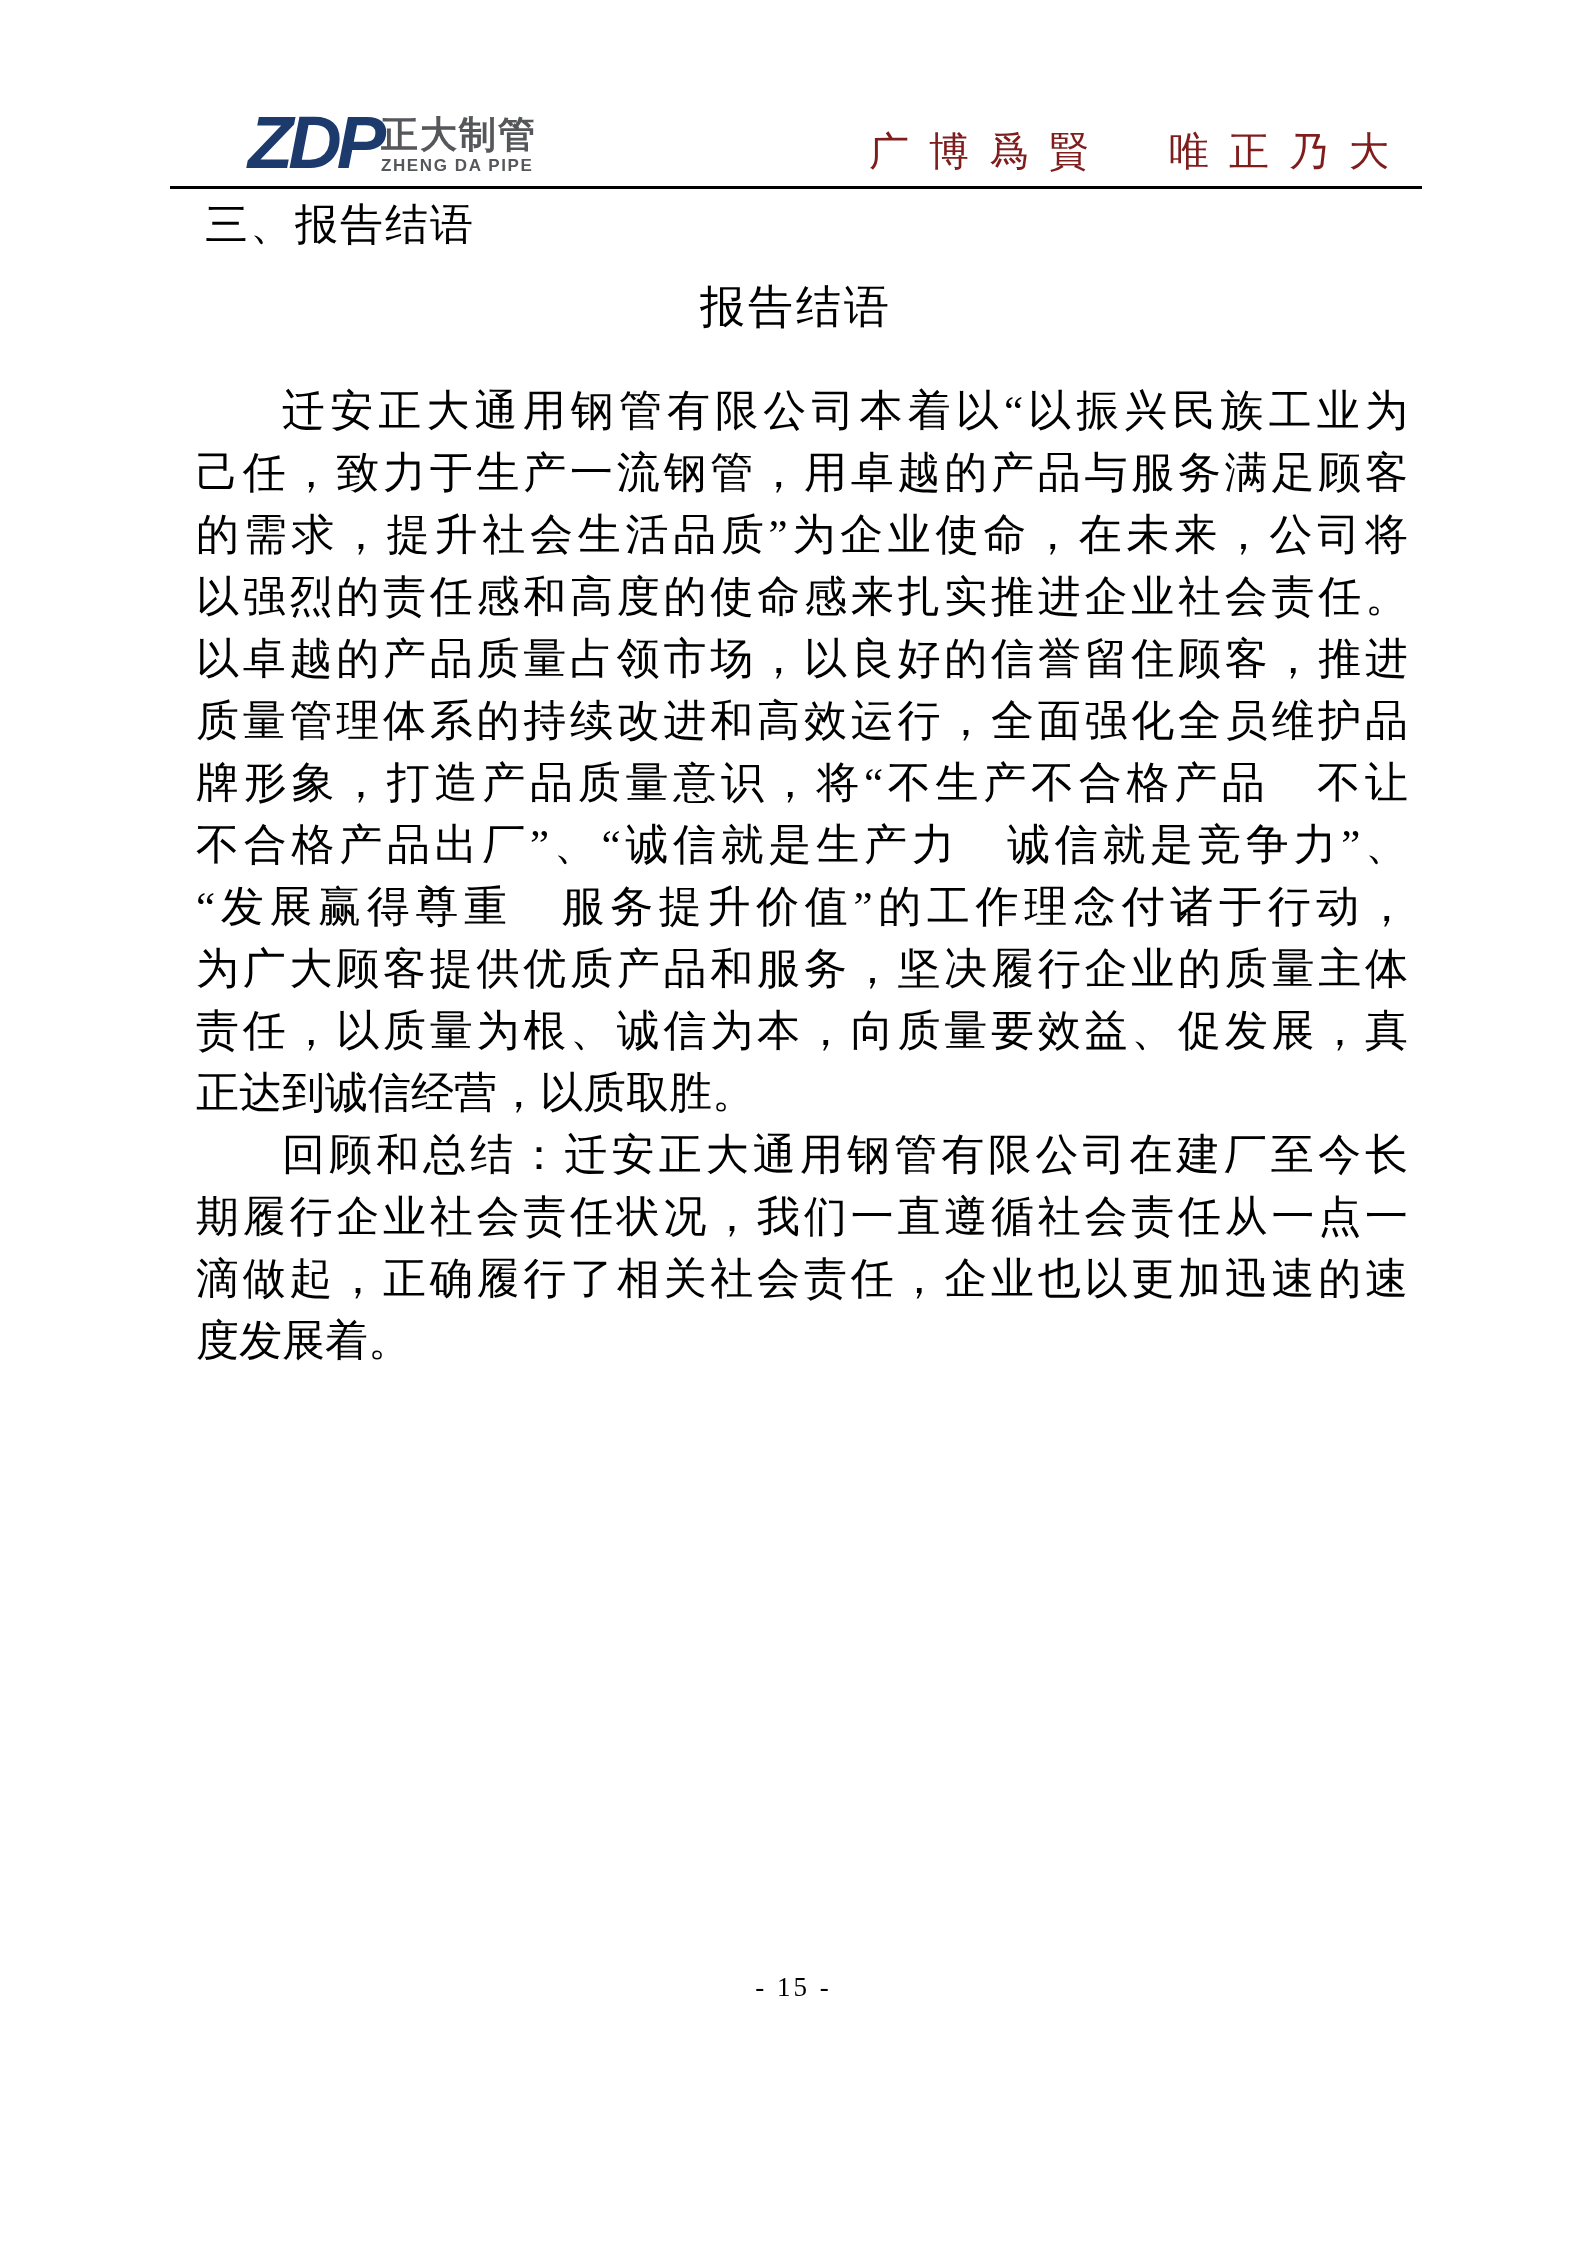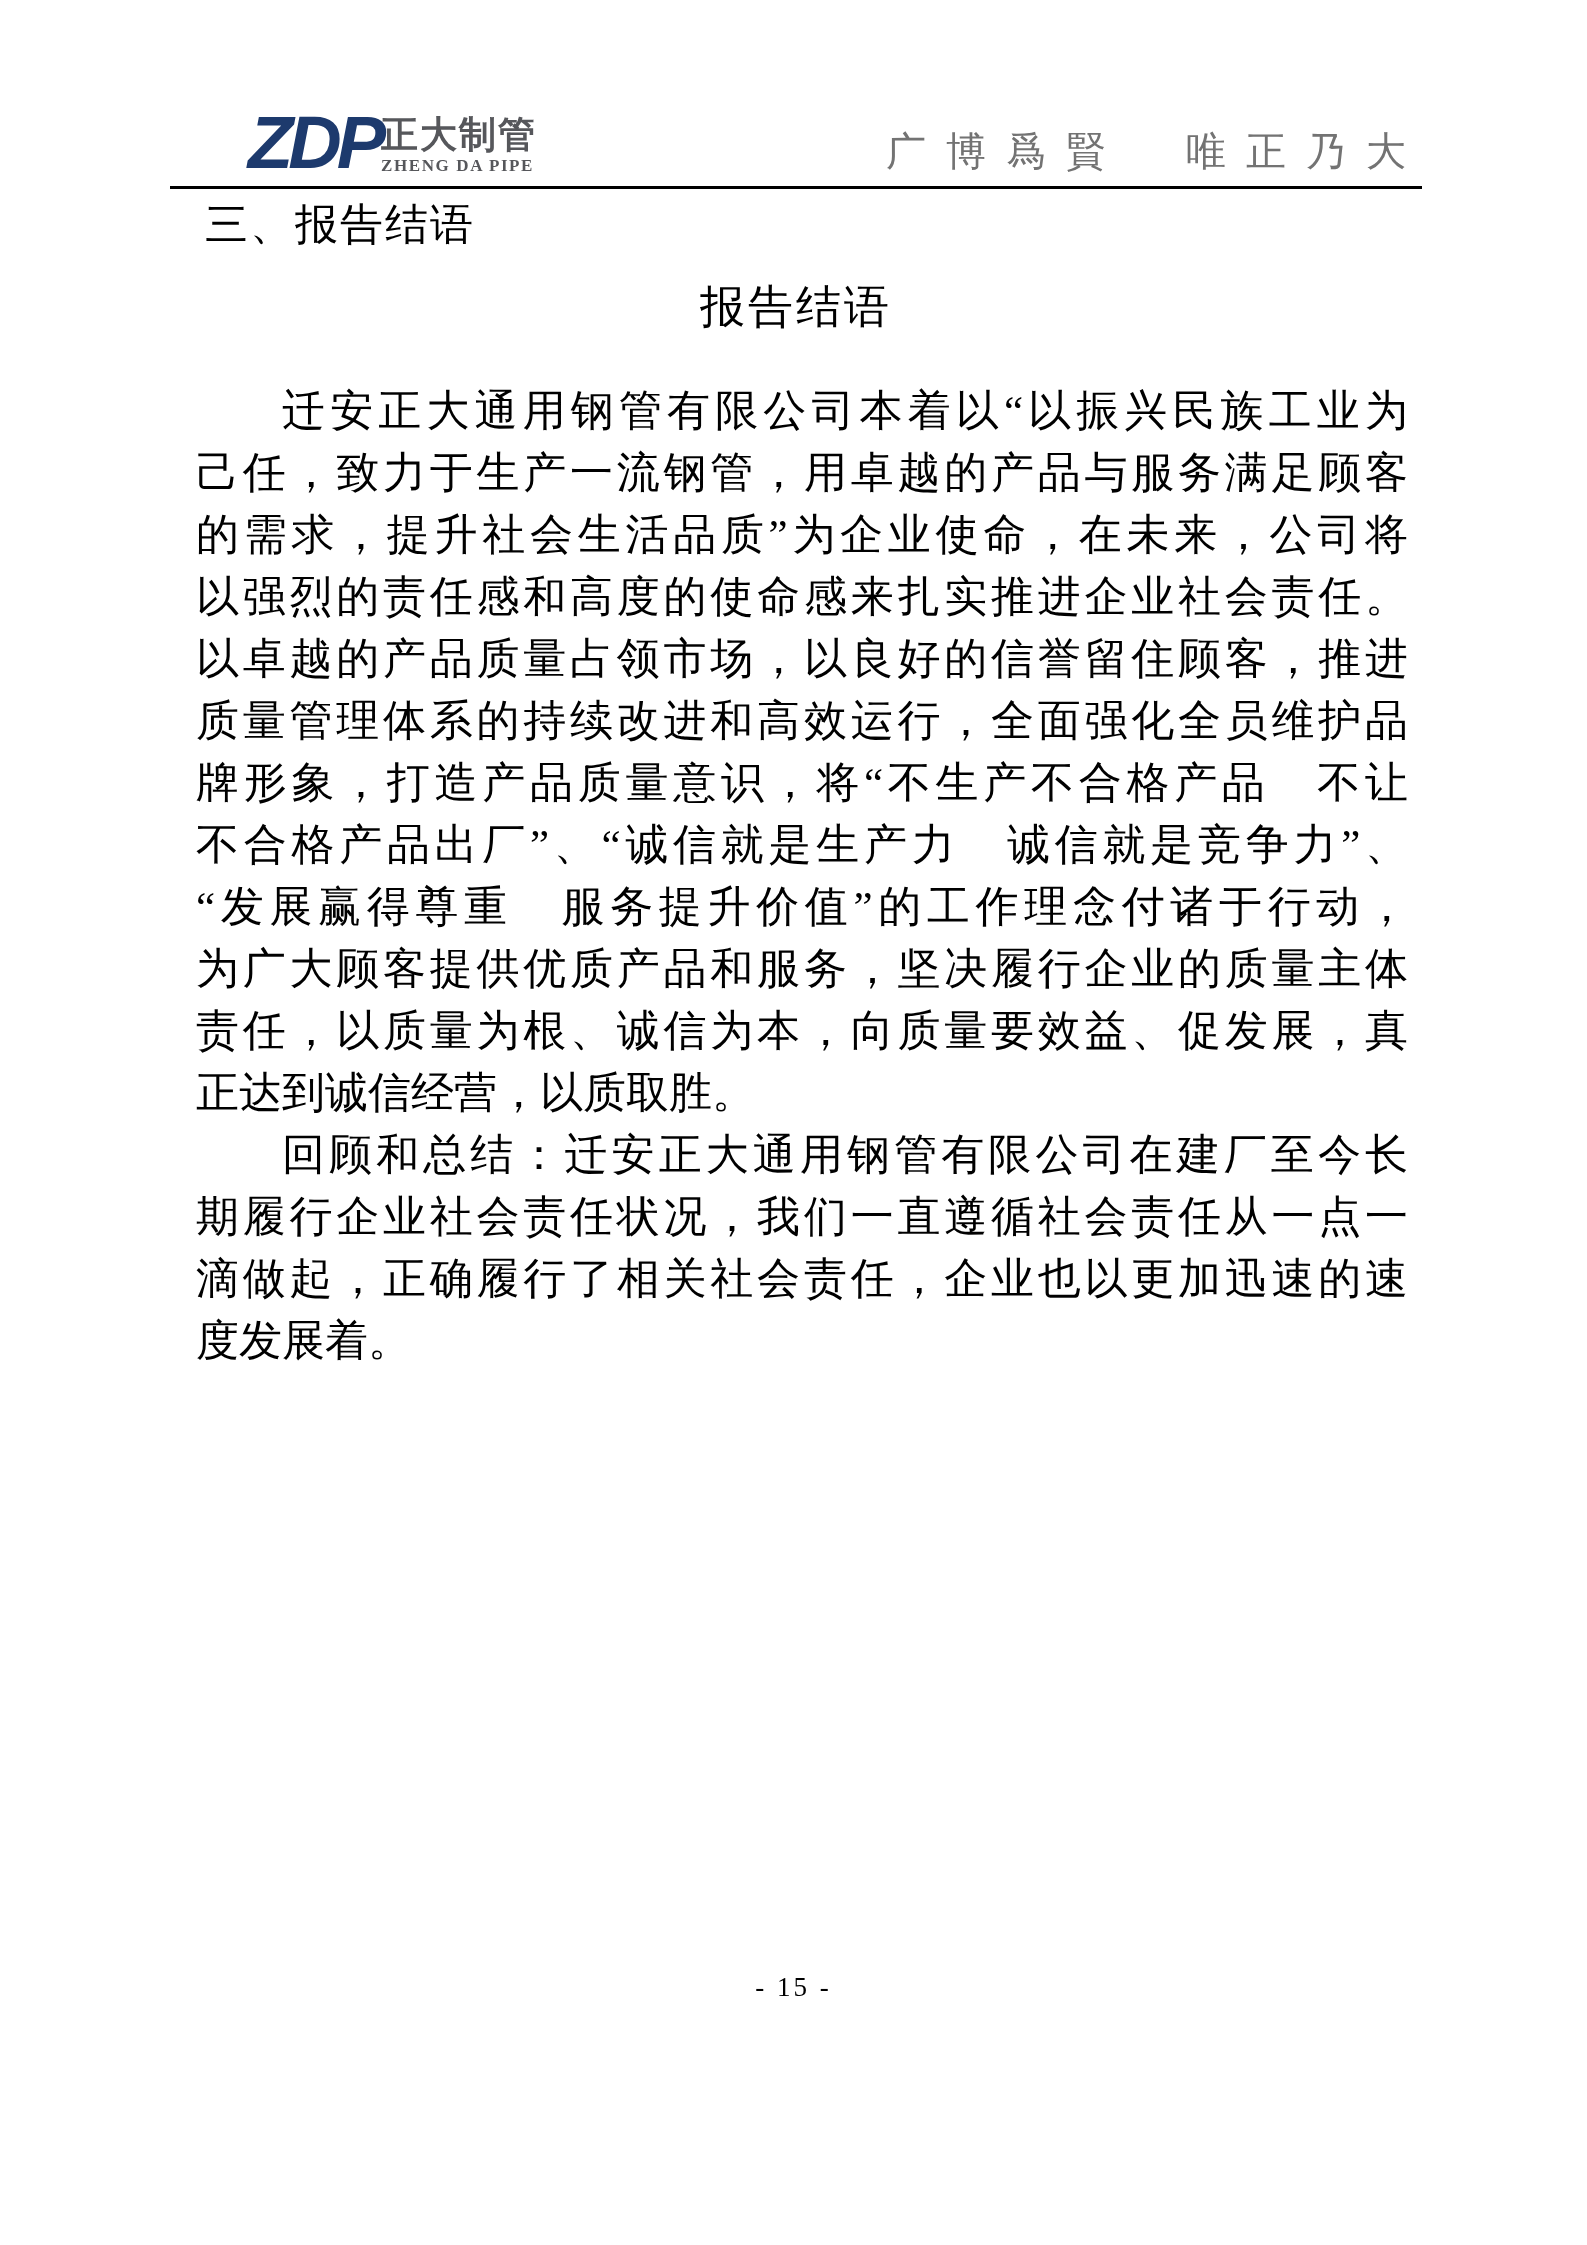--- a/index.html
+++ b/index.html
@@ -42,35 +42,35 @@
   }
   .logo-cn {
     font-family: "Liberation Sans", sans-serif;
     font-weight: bold;
     font-size: 37px;
     letter-spacing: 2px;
     color: #56575b;
     margin-top: 6px;
   }
   .logo-en {
-    font-family: Liberation Serif, serif;
+    font-family: Liberation Sans, sans-serif;
     font-weight: bold;
     font-size: 17px;
     letter-spacing: 1.6px;
     color: #56575b;
     margin-top: 4px;
   }
   .slogan {
     position: absolute;
-    right: 161px;
+    right: 178px;
     top: 124px;
     font-family: Liberation Mono, monospace;
     font-size: 40px;
     letter-spacing: 20px;
-    color: #737373;
+    color: #7f1d1d;
     white-space: nowrap;
   }
   .header-rule {
     position: absolute;
     left: 170px;
     right: 165px;
     top: 186px;
     height: 3px;
     background: #000000;
   }

